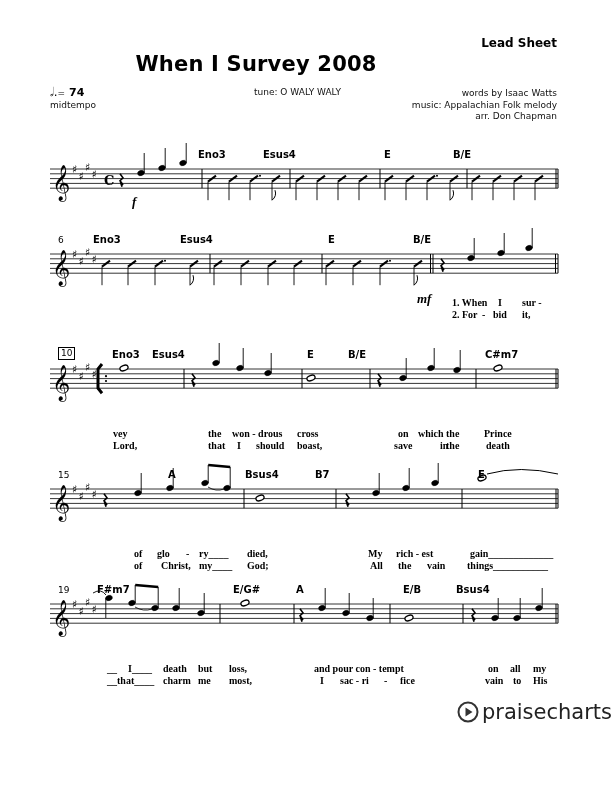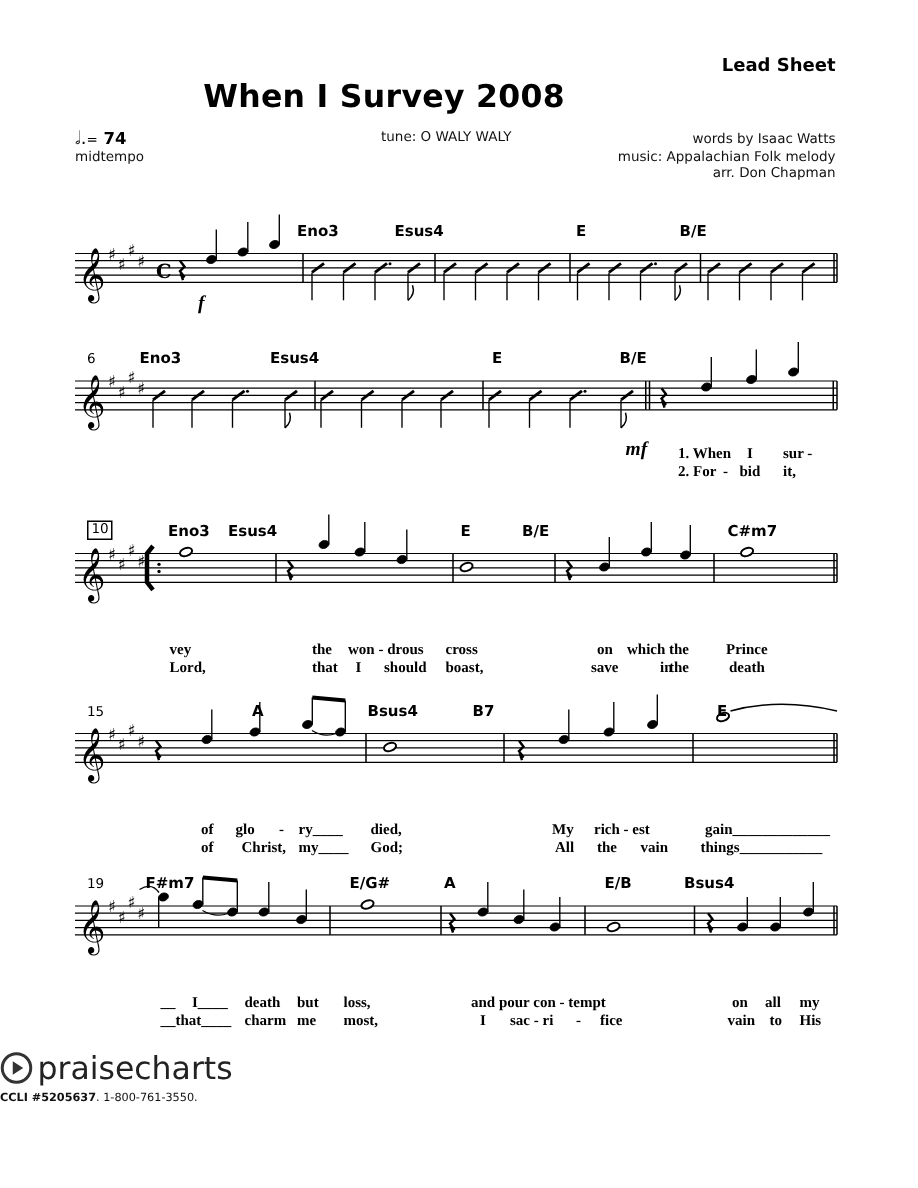--- a/index.html
+++ b/index.html
@@ -12,21 +12,21 @@
   .tempo-desc { left: 50px; top: 100px; font-size: 9px; color: #111; }
   .tune { left: 254px; top: 87px; font-size: 9px; color: #111; }
   .credits { right: 55px; top: 88px; text-align: right; font-size: 9px; line-height: 11.5px; color: #111; }
   .system { left: 0; width: 612px; }
   svg.staff-svg { position: absolute; left: 0; top: 0; }
   .chord { position: absolute; font-size: 10px; font-weight: bold; font-family: "DejaVu Sans", sans-serif; white-space: nowrap; }
   .lyric { position: absolute; font-family: "Liberation Serif", "DejaVu Serif", serif; font-weight: bold; font-size: 10px; white-space: nowrap; }
   .measure-num { position: absolute; font-size: 9px; font-family: "DejaVu Sans", sans-serif; }
   .measure-num.boxed { border: 1px solid #000; padding: 0 2px; line-height: 11px; }
   .dynamic { position: absolute; font-family: "Liberation Serif", "DejaVu Serif", serif; font-style: italic; font-weight: bold; font-size: 13px; }
-  .footer { left: 0; width: 612px; top: 700px; text-align: left; }
+  .footer { left: 0; width: 612px; top: 700px; text-align: right; text-decoration: underline; }
   .logo { display: inline-flex; align-items: center; gap: 3px; font-size: 21px; color: #222; font-family: "DejaVu Sans", sans-serif; }
   .foot-line { font-size: 7.5px; line-height: 9.5px; color: #111; }
   .foot-line b { font-weight: bold; }
 </style>
 </head>
 <body>
 
 <div class="abs lead-sheet">Lead Sheet</div>
 <div class="abs title">When I Survey 2008</div>
 <div class="abs tempo">
@@ -381,14 +381,13 @@
   </div>
 
 <div class="abs footer">
   <div class="logo">
     <svg width="22" height="22" viewBox="0 0 22 22">
       <circle cx="11" cy="11" r="9.5" fill="none" stroke="#333" stroke-width="2"></circle>
       <path d="M8.5 6.5 L15.5 11 L8.5 15.5 Z" fill="#333"></path>
     </svg>
     <span>praisecharts</span>
   </div>
-  <div class="foot-line"><b>CCLI #5205637</b><span>. 1-800-761-3550.</span></div>
 </div>
 
 </body></html>

